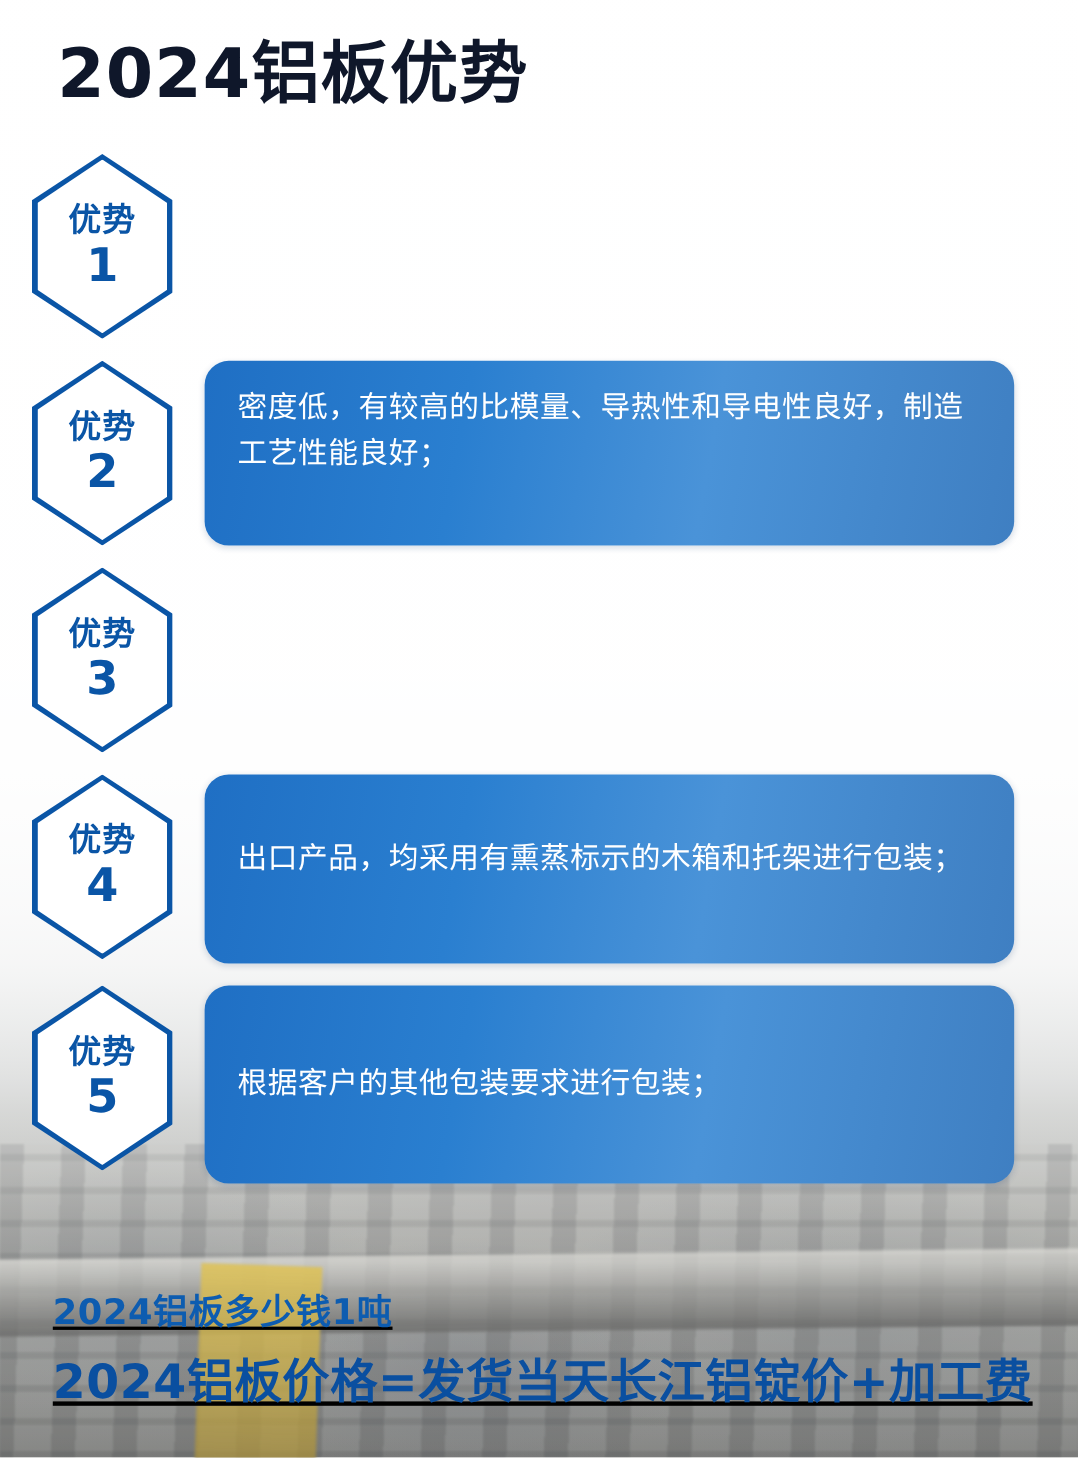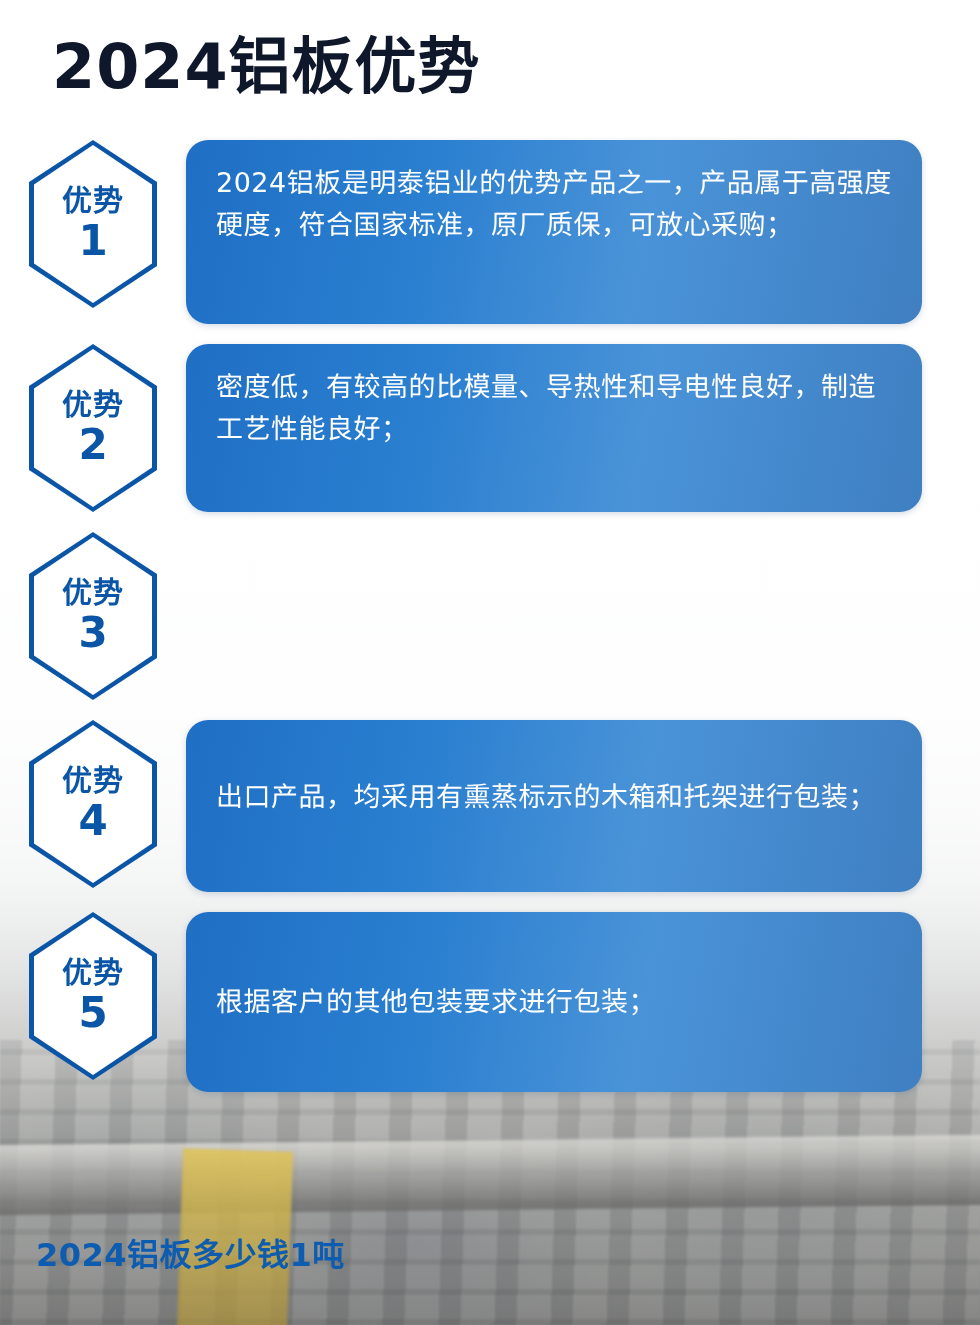--- a/index.html
+++ b/index.html
@@ -178,23 +178,24 @@
   }
   .row-1 .card { min-height: 184px; }
   .row-2 .card { min-height: 168px; }
   .row-3 .card { min-height: 196px; padding-top: 20px; line-height: 1.45; }
   .row-4 .card { min-height: 172px; padding-top: 56px; }
   .row-5 .card { min-height: 180px; display: flex; align-items: center; }
 
   
   .footer {
     position: absolute;
-    left: 36px;
+    left: 48px;
     bottom: 42px;
     width: 900px;
+    text-decoration: underline;
   }
   .footer-line1 {
     font-size: 32px;
     font-weight: 800;
     color: #0d5cb0;
     letter-spacing: 0.5px;
     font-family: "DejaVu Sans", "Liberation Sans", sans-serif;
     margin-bottom: 8px;
   }
   .footer-line2 {
@@ -225,21 +226,20 @@
     <div class="row row-1">
       <div class="hex-wrap">
         <div class="hex">
           <div class="hex-inner"></div>
           <div class="hex-txt">
             <div class="hex-label">优势</div>
             <div class="hex-num">1</div>
           </div>
         </div>
       </div>
-      <div class="card">2024铝板是明泰铝业的优势产品之一，产品属于高强度硬度，符合国家标准，原厂质保，可放心采购；</div>
     </div>
 
     <div class="row row-2">
       <div class="hex-wrap">
         <div class="hex">
           <div class="hex-inner"></div>
           <div class="hex-txt">
             <div class="hex-label">优势</div>
             <div class="hex-num">2</div>
           </div>
@@ -283,15 +283,16 @@
           </div>
         </div>
       </div>
       <div class="card">根据客户的其他包装要求进行包装；</div>
     </div>
 
   </div>
 
   <div class="footer">
     <div class="footer-line1">2024铝板多少钱1吨</div>
+    <div class="footer-line2">2024铝板价格=发货当天长江铝锭价+加工费</div>
   </div>
 
 </div>
 
 </body></html>

